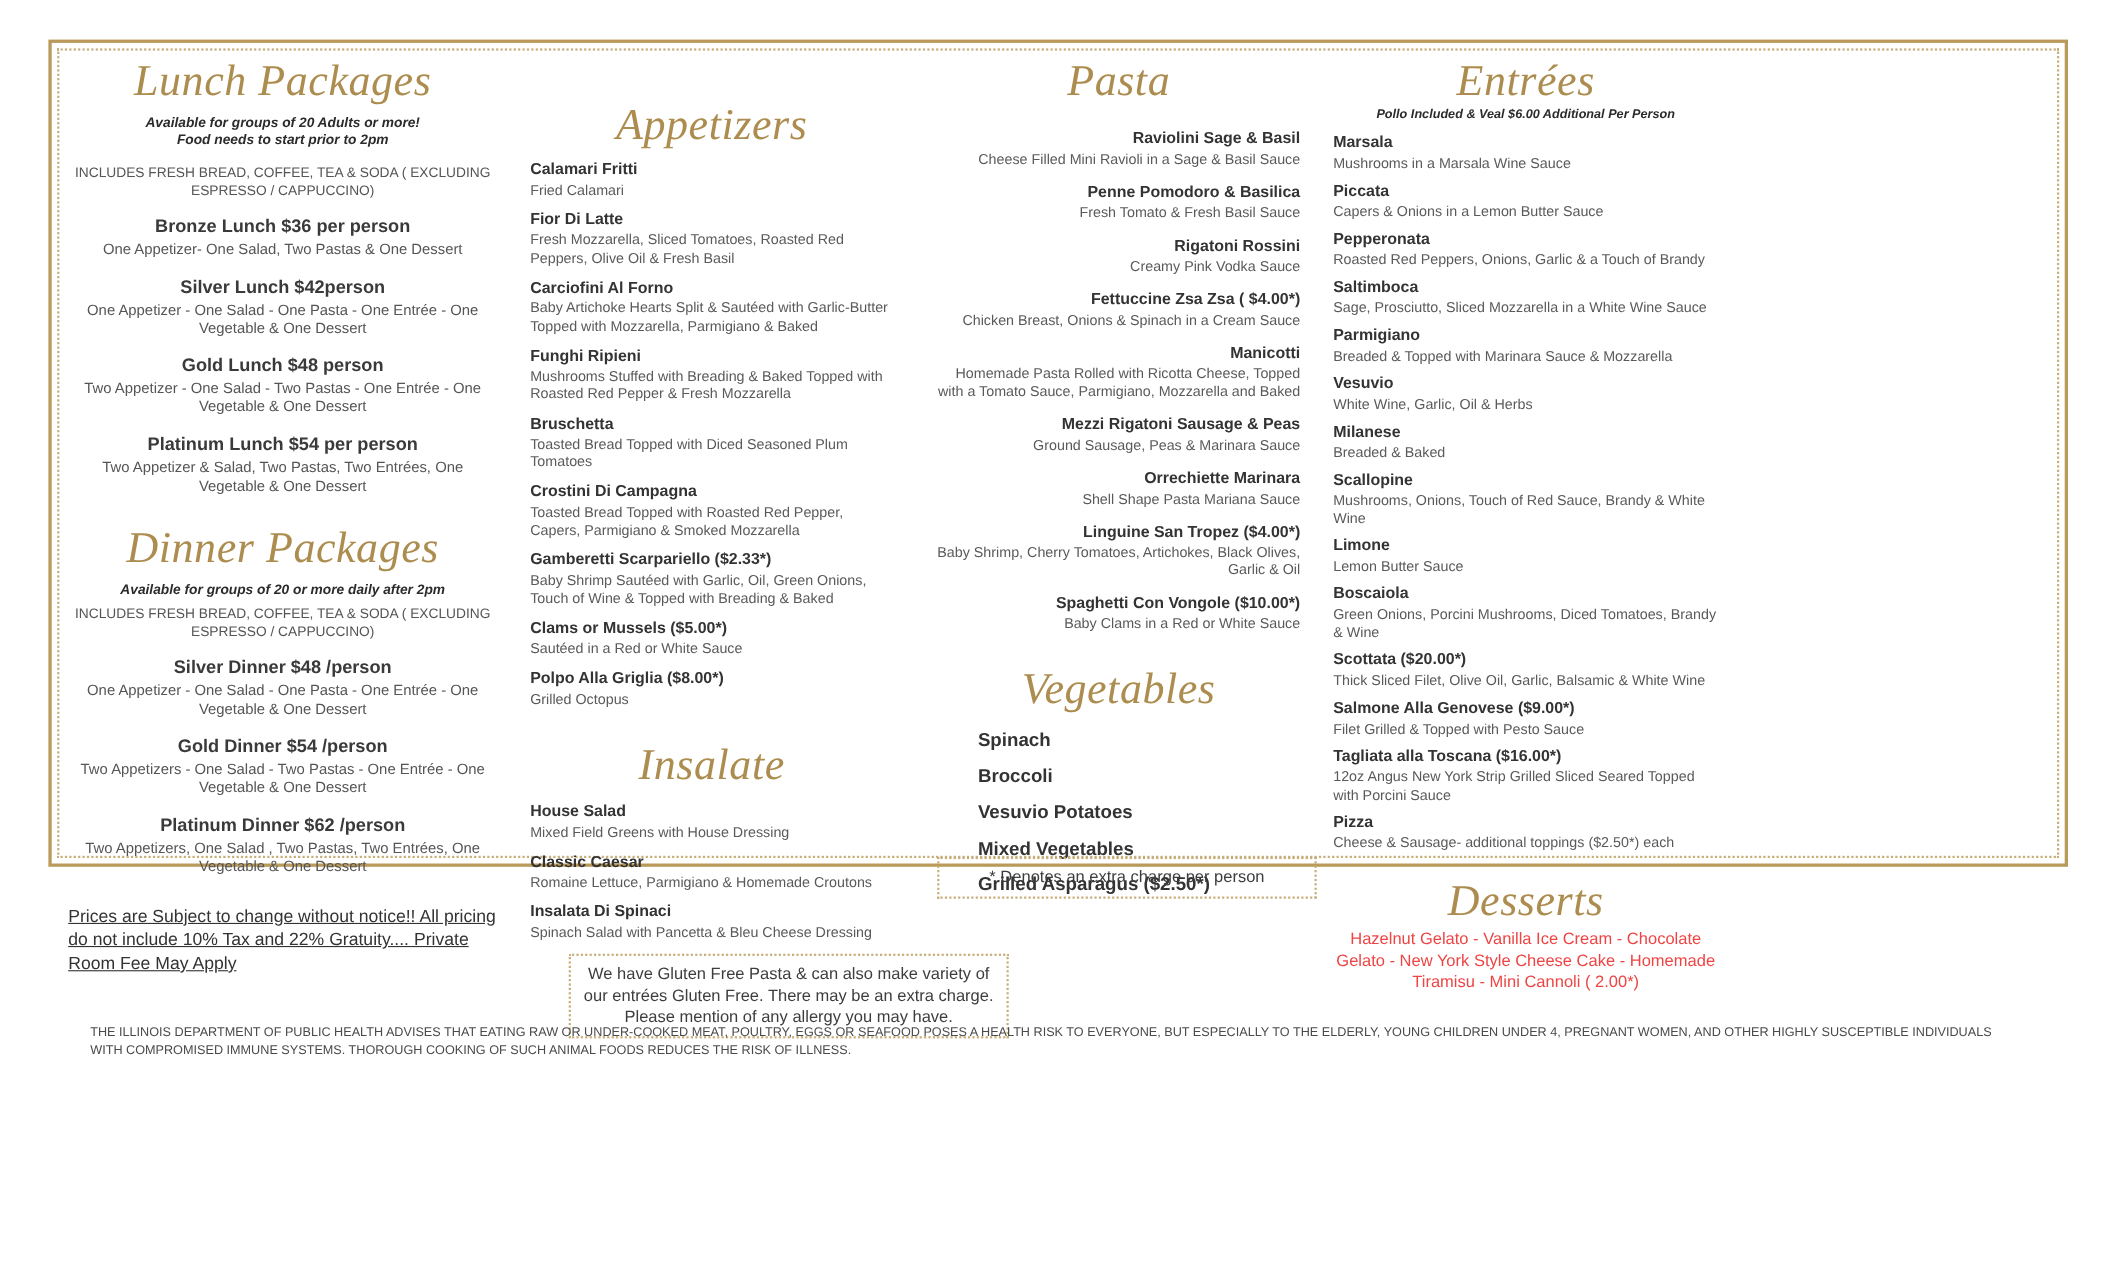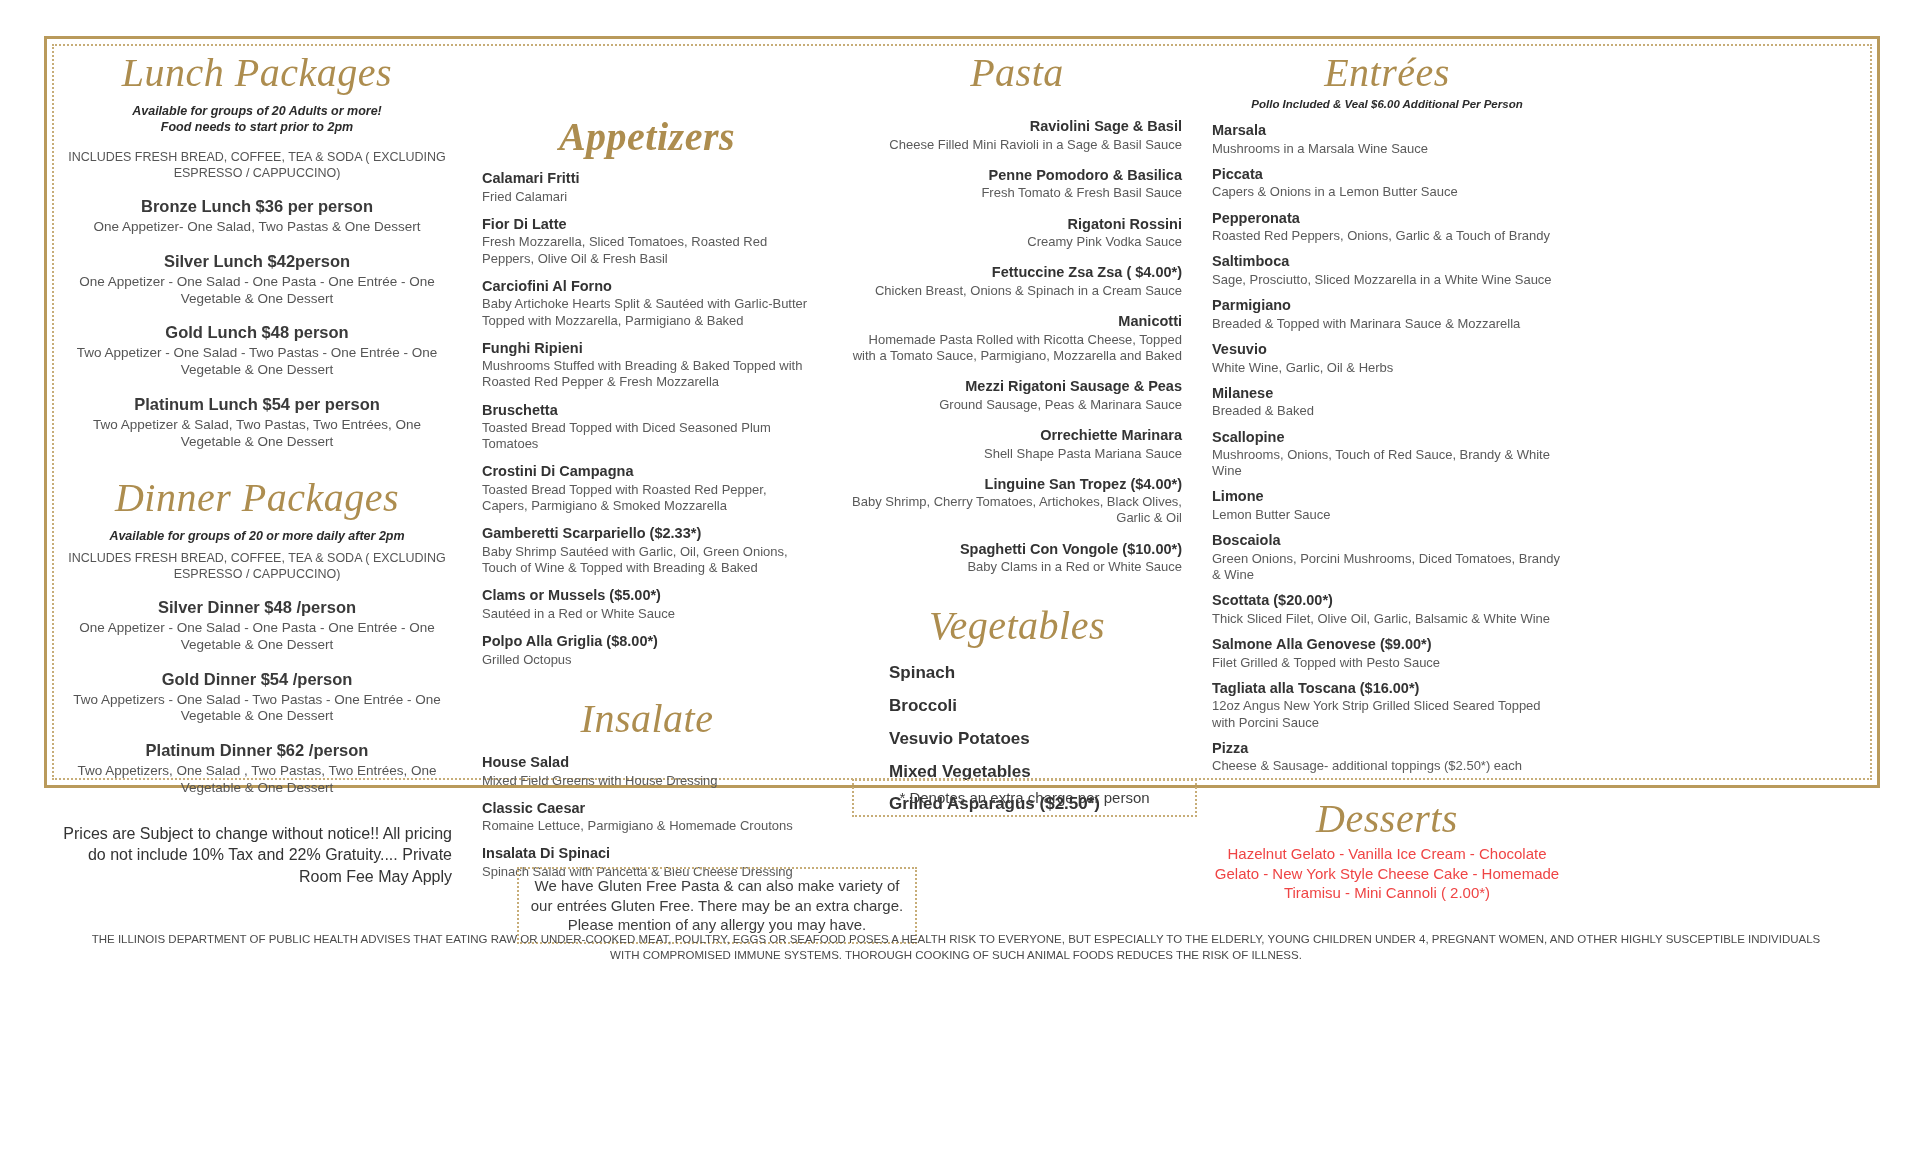--- a/index.html
+++ b/index.html
@@ -100,21 +100,22 @@
     font-size: 13.5px;
     color: #555;
     line-height: 1.25;
     margin-top: 2px;
   }
   .pricing-note {
     margin-top: 26px;
     font-size: 16px;
     color: #333;
     line-height: 1.35;
-    text-align: right;
+    text-align: left;
+    text-decoration: underline;
   }
 
   
   .item { margin-bottom: 11px; }
   .item-name {
     font-size: 14.5px;
     font-weight: bold;
     color: #333333;
     line-height: 1.22;
   }
@@ -176,21 +177,21 @@
     left: 790px;
     top: 727px;
     width: 345px;
   }
 
   #disclaimer {
     position: absolute;
     left: 0;
     right: 12px;
     top: 880px;
-    text-align: center;
+    text-align: left;
     font-size: 11.5px;
     color: #4a4a4a;
     line-height: 1.35;
     padding: 0 20px;
     box-sizing: border-box;
   }
 </style>
 </head>
 <body>
 
@@ -250,21 +251,21 @@
             <div class="pkg-name">Platinum Dinner $62 /person</div>
             <div class="pkg-desc">Two Appetizers, One Salad , Two Pastas, Two Entrées, One Vegetable &amp; One Dessert</div>
           </div>
         </div>
 
       <div class="pricing-note">Prices are Subject to change without notice!! All pricing do not include 10% Tax and 22% Gratuity....  Private Room Fee May Apply</div>
     </div>
 
     <div class="col" id="col-appetizers">
 
-      <h1 class="script-title" style="margin-top:64px;font-weight:bold;">Appetizers</h1>
+      <h1 class="script-title" style="margin-top:40px;">Appetizers</h1>
 
       <div id="appetizers-list">
           <div class="item">
             <div class="item-name">Calamari Fritti</div>
             <div class="item-desc">Fried Calamari</div>
           </div>
           <div class="item">
             <div class="item-name">Fior Di Latte</div>
             <div class="item-desc">Fresh Mozzarella, Sliced Tomatoes, Roasted Red Peppers, Olive Oil &amp; Fresh Basil</div>
           </div>

